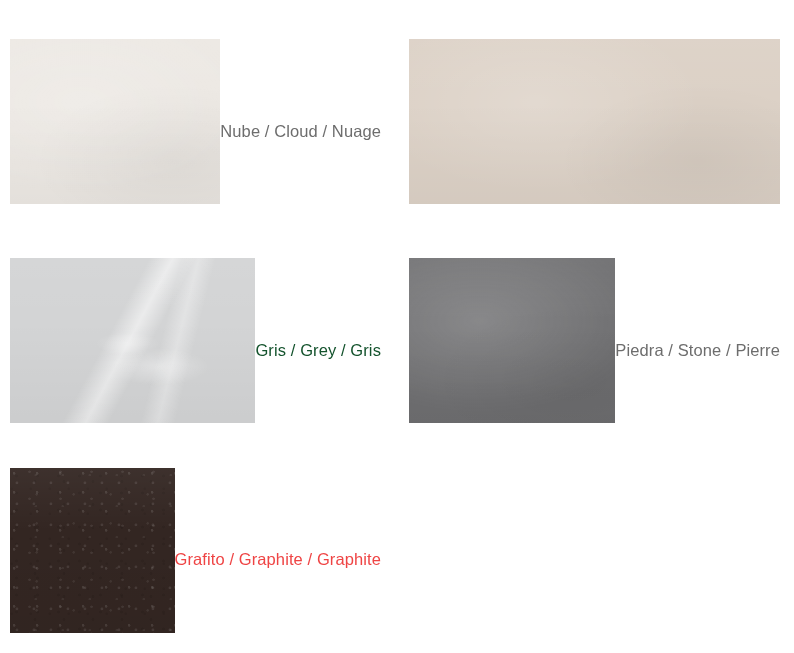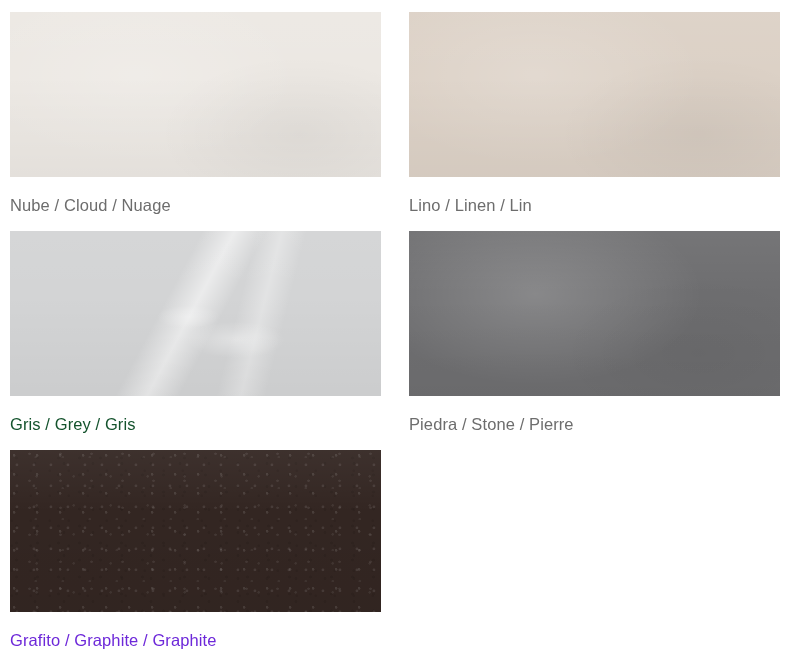--- a/index.html
+++ b/index.html
@@ -24,22 +24,22 @@
     display: grid;
     grid-template-columns: 371px 371px;
     grid-template-rows: 219px 219px 200px;
     column-gap: 28px;
     row-gap: 0;
     align-content: start;
   }
 
   .swatch-cell {
     display: flex;
-    flex-direction: column;
-    align-items: flex-start;
+    flex-direction: row;
+    align-items: center;
   }
 
   .swatch-chip {
     width: 371px;
     height: 165px;
     position: relative;
     overflow: hidden;
     background-color: #cccccc;
   }
 
@@ -108,21 +108,20 @@
       <div class="sheen"></div>
     </div>
     <div class="swatch-label" style="color: rgb(109, 109, 109);">Nube / Cloud / Nuage</div>
   </div>
 
   <div class="swatch-cell">
     <div class="swatch-chip" data-texture="soft" style="background-color: rgb(220, 209, 198);">
       <div class="grain"></div>
       <div class="sheen"></div>
     </div>
-    <div class="swatch-label" style="color: rgb(109, 109, 109);">Lino / Linen / Lin</div>
   </div>
 
   <div class="swatch-cell">
     <div class="swatch-chip" data-texture="streak" style="background-color: rgb(211, 212, 213);">
       <div class="grain"></div>
       <div class="sheen"></div>
     </div>
     <div class="swatch-label" style="color: #14532d;">Gris / Grey / Gris</div>
   </div>
 
@@ -133,16 +132,16 @@
     </div>
     <div class="swatch-label" style="color: rgb(109, 109, 109);">Piedra / Stone / Pierre</div>
   </div>
 
 
   <div class="swatch-cell">
     <div class="swatch-chip" data-texture="speckle" style="background-color: rgb(51, 38, 34);">
       <div class="grain"></div>
       <div class="sheen"></div>
     </div>
-    <div class="swatch-label" style="color: #6d28d9;">Grafito / Graphite / Graphite</div>
+    <div class="swatch-label" style="color: #ef4444;">Grafito / Graphite / Graphite</div>
   </div>
 
 </div>
 
 </body></html>

